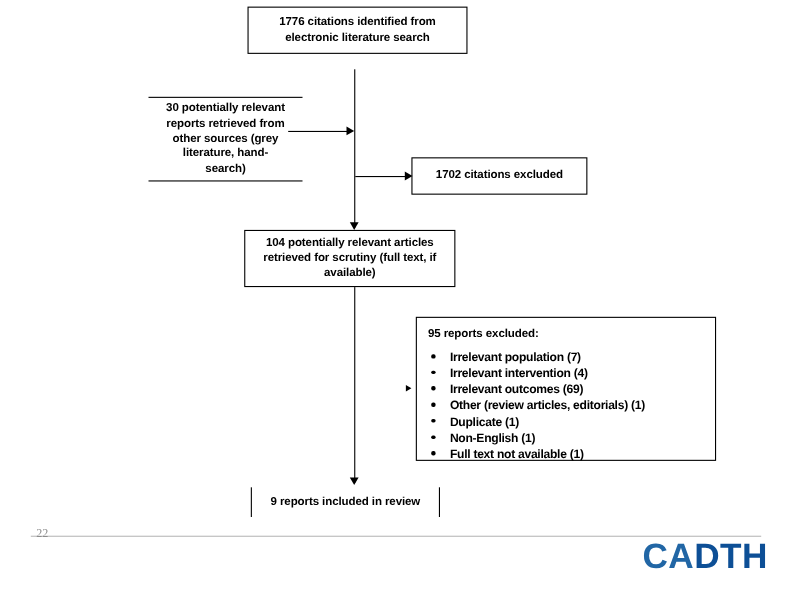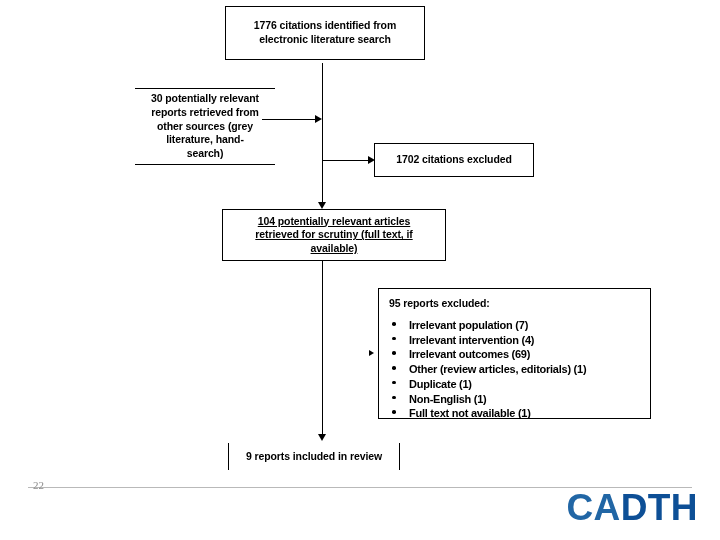--- a/index.html
+++ b/index.html
@@ -129,47 +129,47 @@
     left: 33px;
     top: 479px;
     font-size: 11px;
     color: #8c8c8c;
     font-family: "Liberation Serif", serif;
   }
   #cadth-logo {
     position: absolute;
     right: 22px;
     top: 487px;
-    font-size: 37px;
+    font-size: 32px;
     font-weight: bold;
     letter-spacing: 0.4px;
     font-family: "Liberation Sans", sans-serif;
     white-space: nowrap;
   }
   #cadth-logo .part-a { color: #2166a5; }
   #cadth-logo .part-b { color: #0d4f96; }
 </style>
 </head>
 <body>
 
 <div id="slide">
 
-  <div class="fc-box border-all" id="box-identification" style="left:225px; top:6px; width:200px; height:54px;">
+  <div class="fc-box border-all" id="box-identification" style="left:225px; top:6px; width:200px; height:43px;">
     <span class="txt"><span>1776 citations identified from</span><br><span>electronic literature search</span></span>
   </div>
 
   <div class="fc-box border-tb" id="box-grey-literature" style="left:135px; top:88px; width:140px; height:77px;">
     <span class="txt"><span>30 potentially relevant</span><br><span>reports retrieved from</span><br><span>other sources (grey</span><br><span>literature, hand-</span><br><span>search)</span></span>
   </div>
 
   <div class="fc-box border-all" id="box-citations-excluded" style="left:374px; top:143px; width:160px; height:34px;">
     <span class="txt">1702 citations excluded</span>
   </div>
 
-  <div class="fc-box border-all" id="box-screening" style="left:222px; top:209px; width:224px; height:52px;text-decoration:underline;">
+  <div class="fc-box border-all" id="box-screening" style="left:222px; top:209px; width:192px; height:52px;">
     <span class="txt"><span>104 potentially relevant articles</span><br><span>retrieved for scrutiny (full text, if</span><br><span>available)</span></span>
   </div>
 
   <div id="box-excl-reports" style="left:378px; top:288px; width:273px; height:131px;">
     <div class="hdr">95 reports excluded:</div>
     <ul>
       <li><span class="bullet"></span><span>Irrelevant population (7)</span></li>
       <li><span class="bullet"></span><span>Irrelevant intervention (4)</span></li>
       <li><span class="bullet"></span><span>Irrelevant outcomes (69)</span></li>
       <li><span class="bullet"></span><span>Other (review articles, editorials) (1)</span></li>

